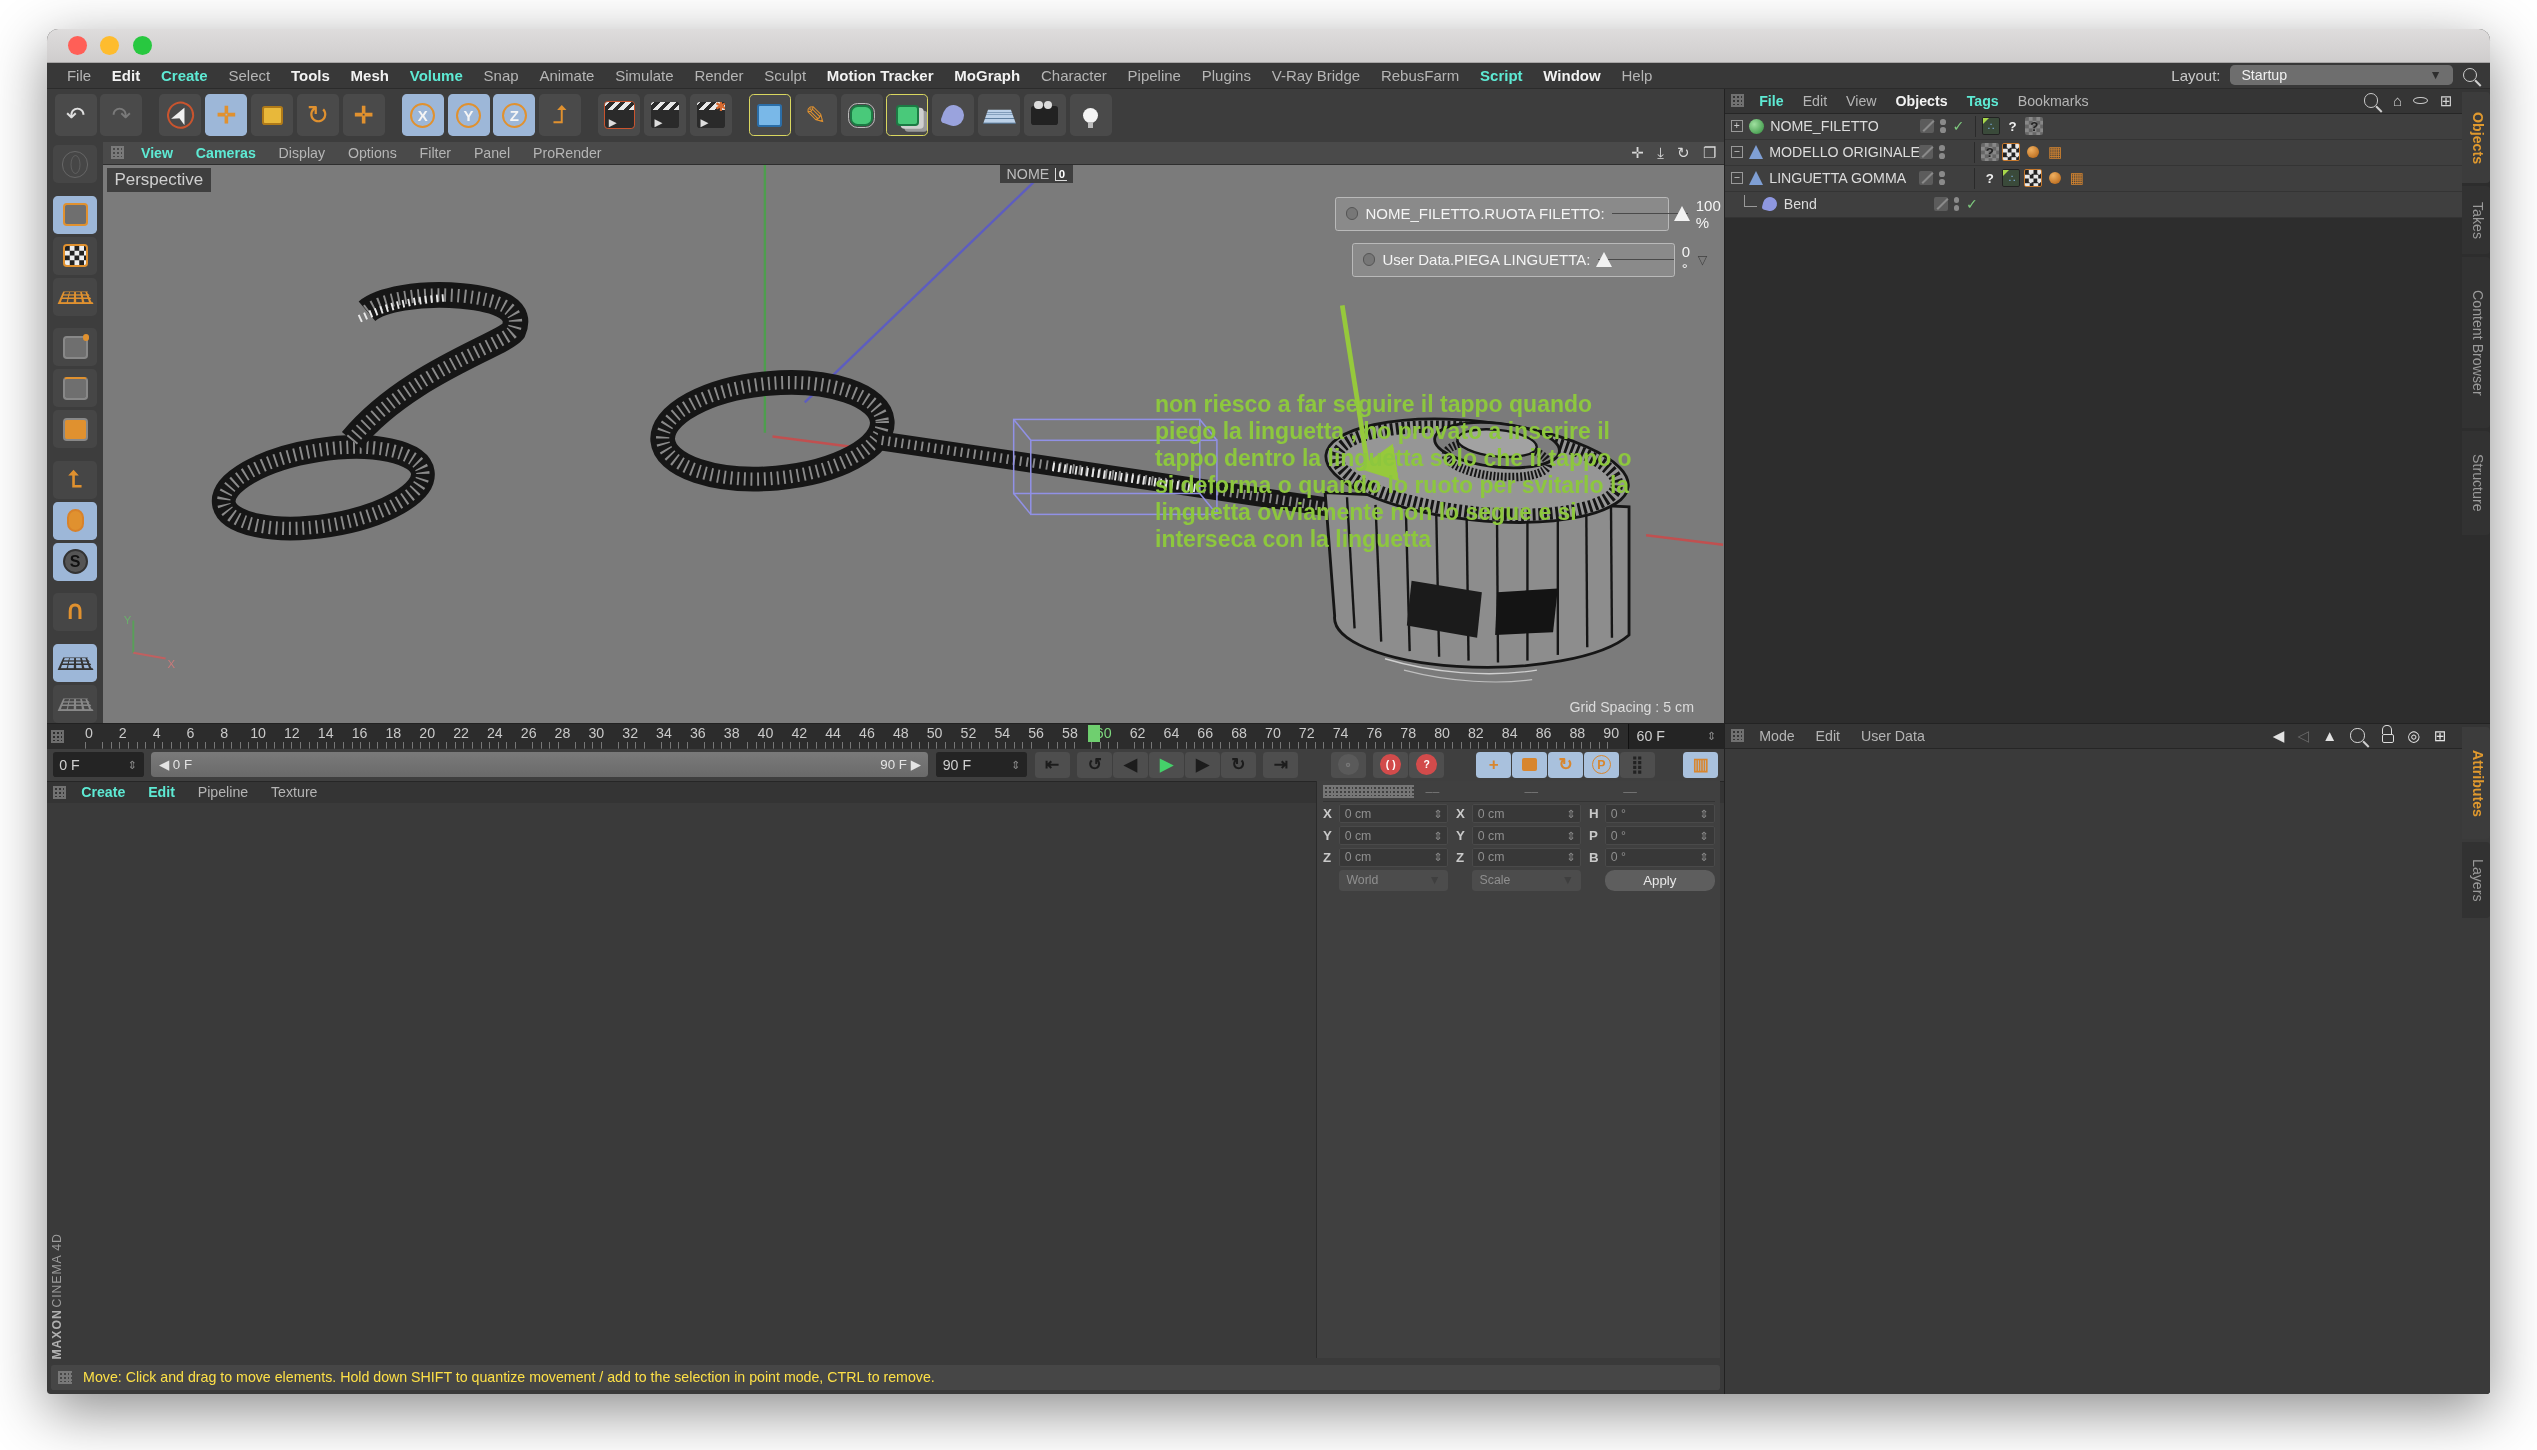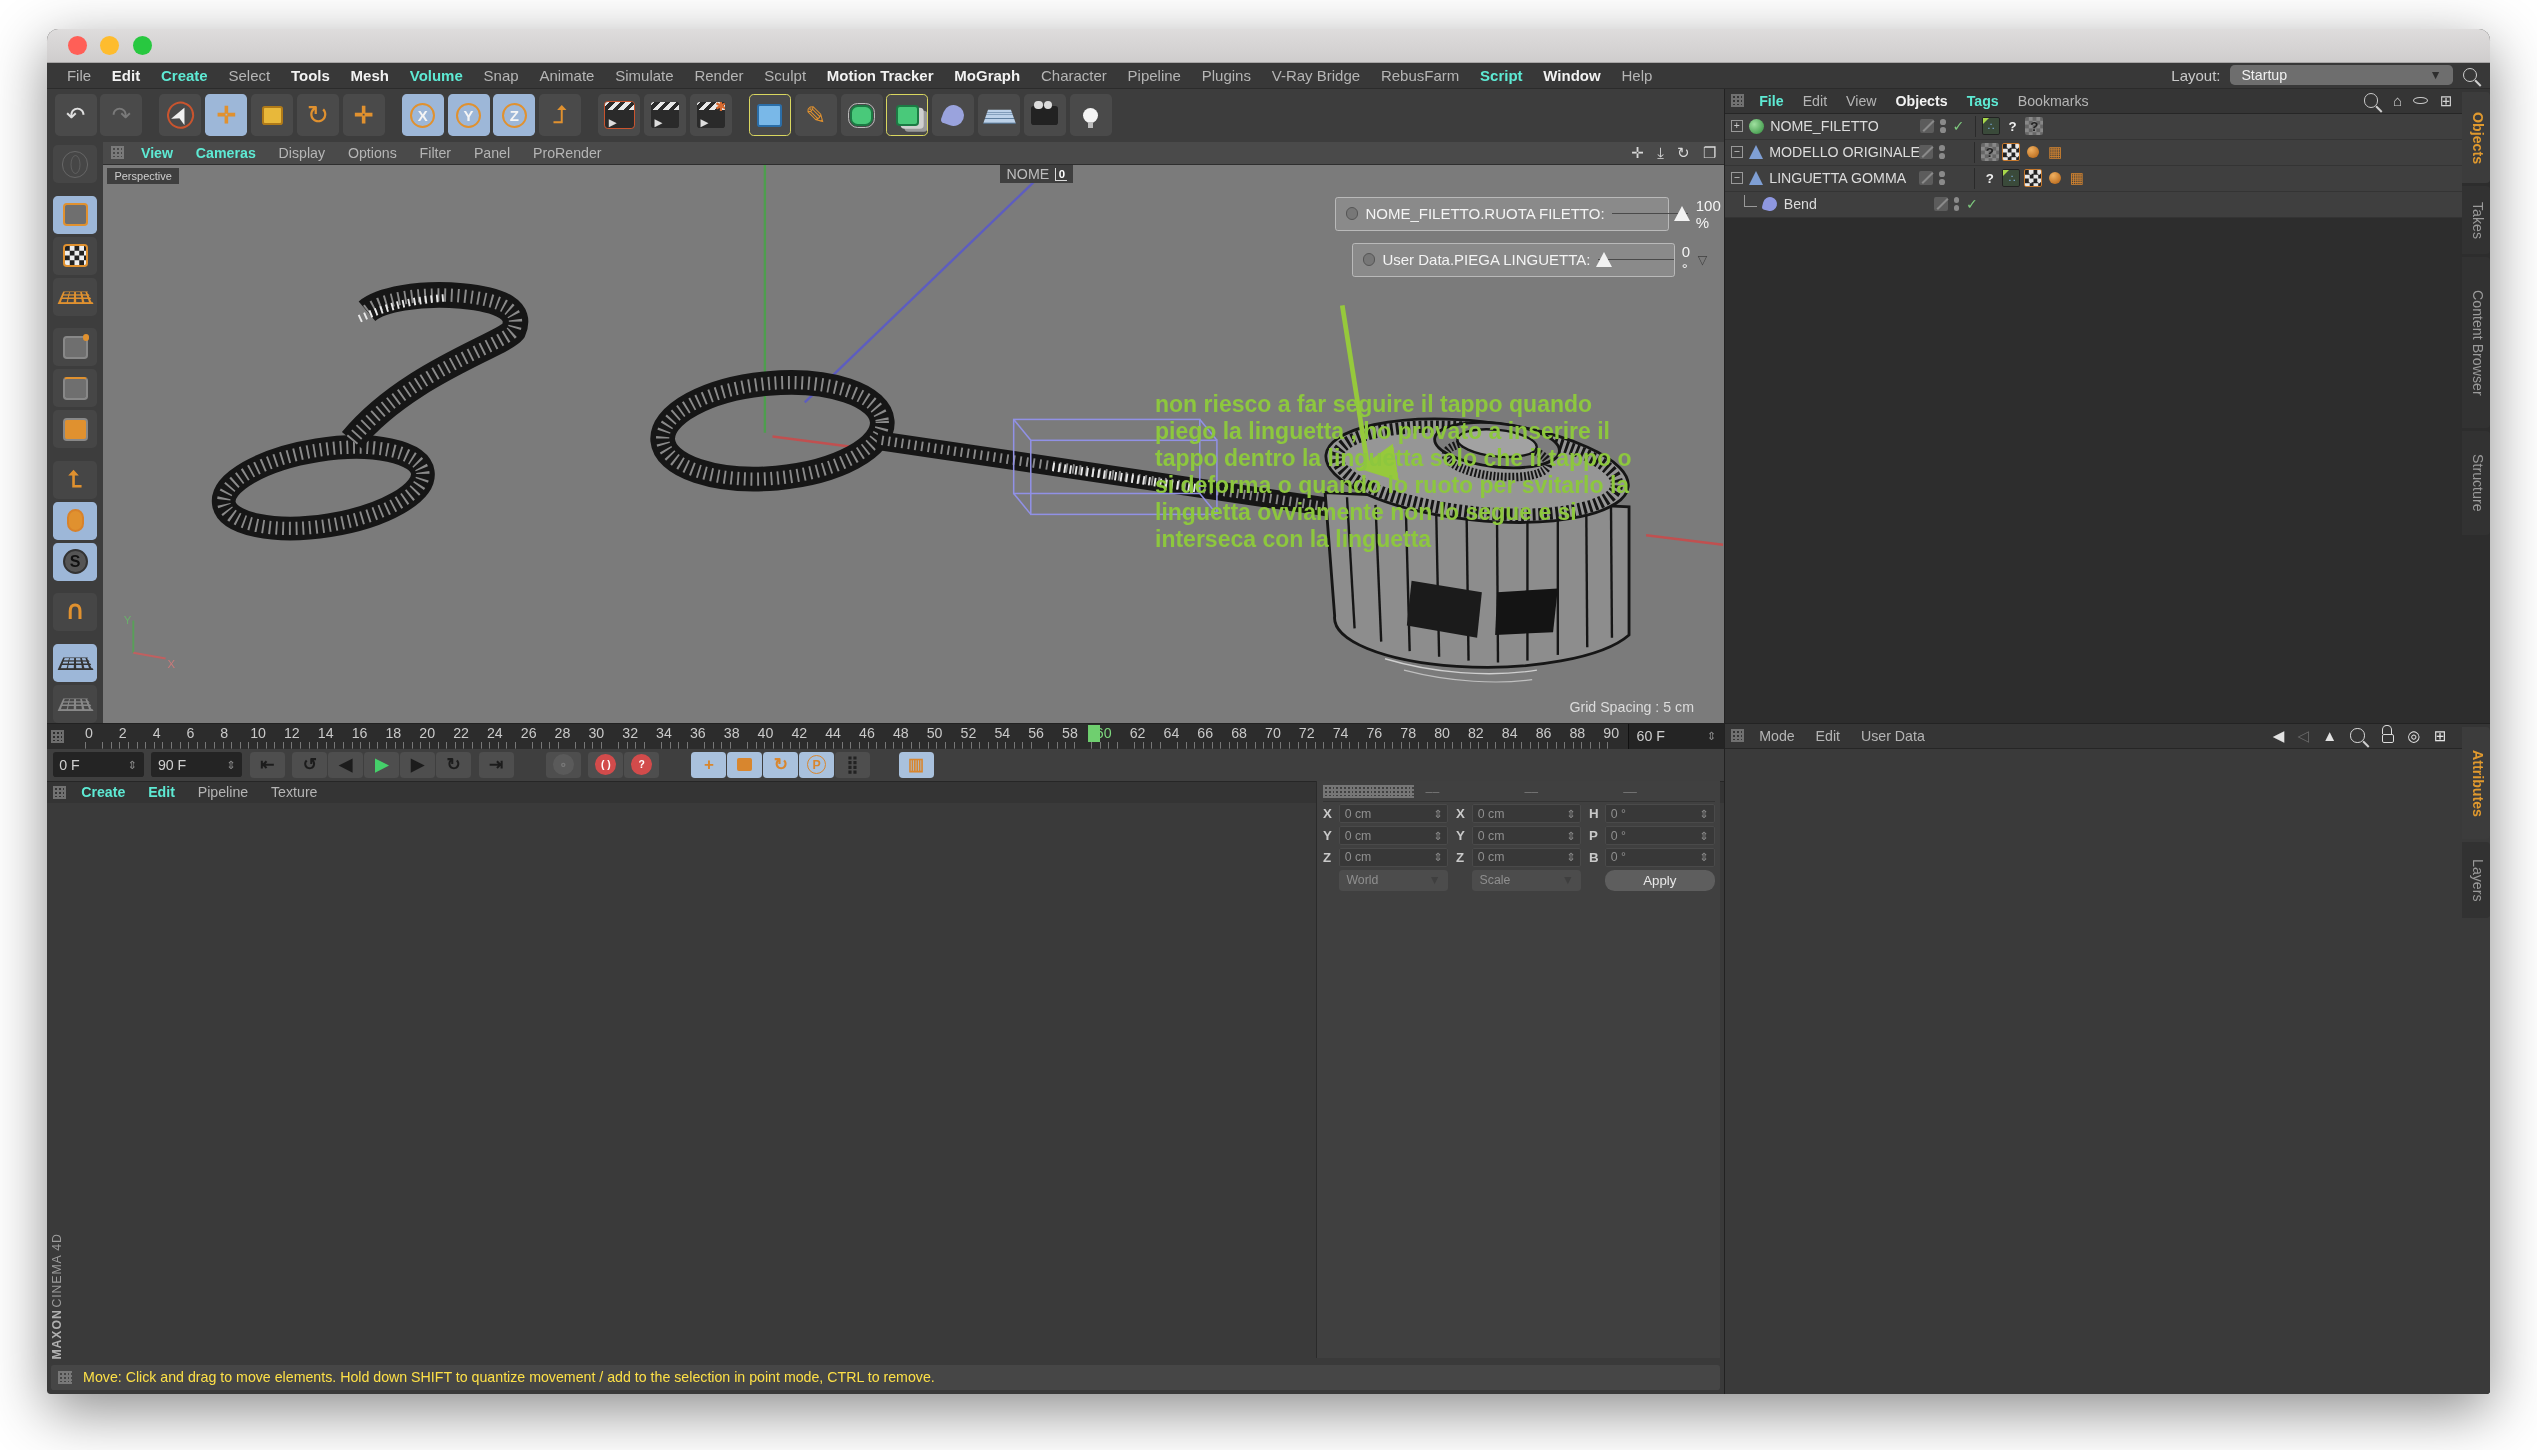--- a/index.html
+++ b/index.html
@@ -69,21 +69,21 @@
   .mouseic { width:17px; height:23px; border:2.8px solid #d8822a; border-radius:8.5px; background:#e0912f; }
   .sic { width:25px; height:25px; border-radius:50%; background:#555; border:2.8px solid #333; color:#111; font-weight:bold; font-size:16px; display:flex; align-items:center; justify-content:center;}
   .magnet { font-size:25px; color:#e0912f; font-weight:bold; transform:rotate(180deg); }
   .globe { width:26.6px; height:26.6px; border:1.9px solid #666; border-radius:50%; position:relative; color:#666; }
   .globe::after{ content:""; position:absolute; inset:2.8px; border:0.9px solid #666; border-radius:50%; transform:scaleX(.5);}
   .vcol { flex:1; display:flex; flex-direction:column; min-width:0; }
   .vmenu { height:22px; background:#4a4a4a; display:flex; align-items:center; gap:1.9px; padding:0 7.6px; flex:0 0 auto; }
   .vmenu .mi { font-size:14.2px; padding:0 11.4px; }
   .vmenu-right { margin-left:auto; display:flex; gap:13.3px; color:#d8d8d8; font-size:15px; }
   .canvas { flex:1; position:relative; background:#7b7b7b; min-height:0; overflow:hidden; border-top:0.9px solid #2e2e2e;}
-  .persp { position:absolute; left:3.8px; top:3.8px; background:#3f3f3f; color:#cfcfcf; font-size:11px; padding:1.9px 7.6px; }
+  .persp { position:absolute; left:3.8px; top:3.8px; background:#3f3f3f; color:#cfcfcf; font-size:17px; padding:1.9px 7.6px; }
   .nome-hud { position:absolute; left:897px; top:0.9px; background:#3f3f3f; color:#bdbdbd; font-size:14.2px; padding:0.9px 6.6px; display:flex; gap:5.7px; align-items:center;}
   .nome-frame { border-left:1.9px solid #ddd; border-bottom:1.9px solid #ddd; padding:0 1.9px 0 2.8px; font-size:11.4px; color:#fff; font-weight:bold; }
   .hud-slider { position:absolute; background:#8a8a8a; border:0.9px solid #b9b9b9; border-radius:2.8px; height:34px;
                 display:flex; align-items:center; gap:7.6px; padding:0 9.5px; font-size:15px; color:#f4f4f4; }
   .hud-dot { width:12.3px; height:12.3px; border-radius:50%; border:1.9px solid #555; background:#777; flex:0 0 auto;}
   .hud-line { height:1.9px; background:#4a4a4a; flex:1; position:relative; }
   .hud-tri { width:0; height:0; border-left:8.5px solid transparent; border-right:8.5px solid transparent; border-bottom:15px solid #f2f2f2; position:absolute; top:-6.6px; }
   .hud-caret { color:#3f3f3f; font-size:12.3px; }
   .annotation { position:absolute; left:1052px; top:226px; width:499px; color:#8dc73e; font-size:23px; font-weight:bold; line-height:1.18; }
   .gridspacing { position:absolute; right:30px; bottom:7.6px; color:#dcdcdc; font-size:14.2px; }
@@ -520,20 +520,24 @@
           <span>60 F</span>
           <span class="stepper">⇕</span>
         </span>
       </div>
 
       <div class="transport">
         <span class="ffield">
           <span>0 F</span>
           <span class="stepper">⇕</span>
         </span>
+        <span class="range">
+          <span>◀ 0 F</span>
+          <span>90 F ▶</span>
+        </span>
         <span class="ffield">
           <span>90 F</span>
           <span class="stepper">⇕</span>
         </span>
         <span class="tpbtn">⇤</span>
         <span class="tpgroup">
           <span class="tpbtn">↺</span>
           <span class="tpbtn">◀</span>
           <span class="tpbtn green">▶</span>
           <span class="tpbtn">▶</span>

